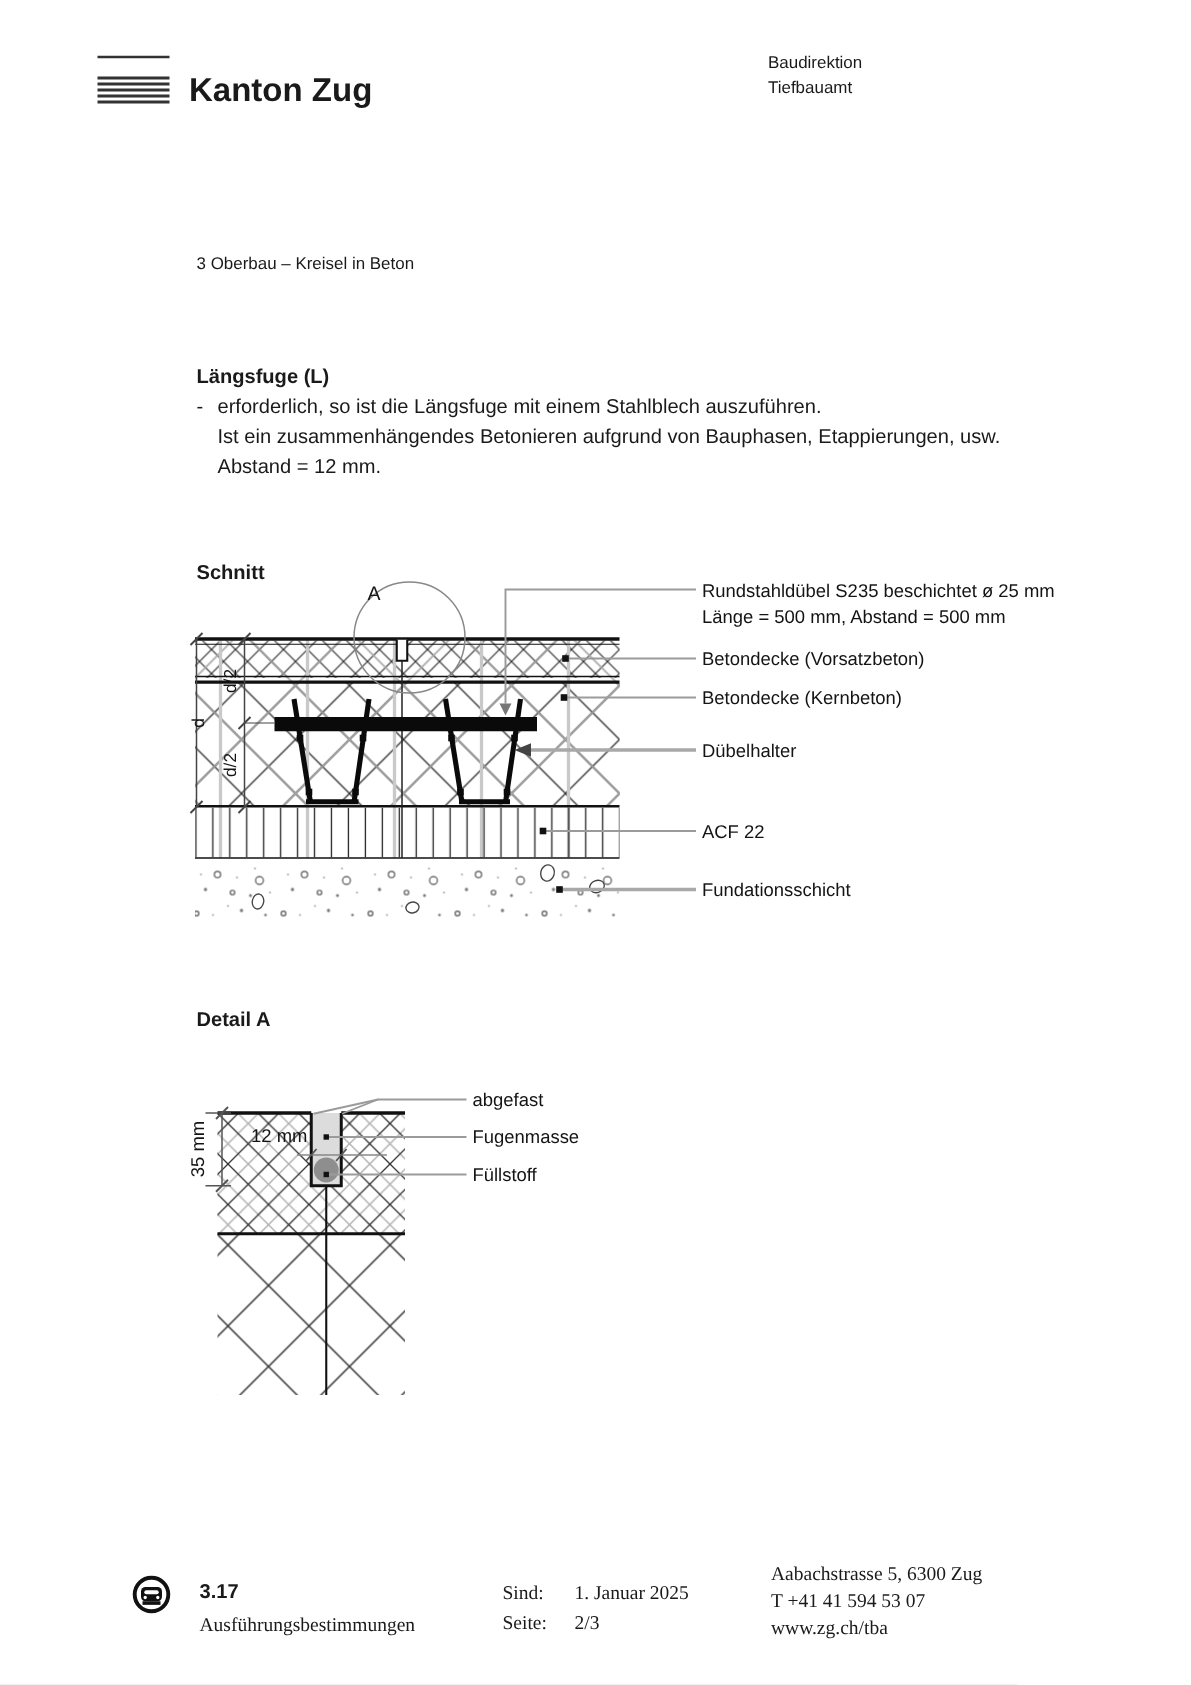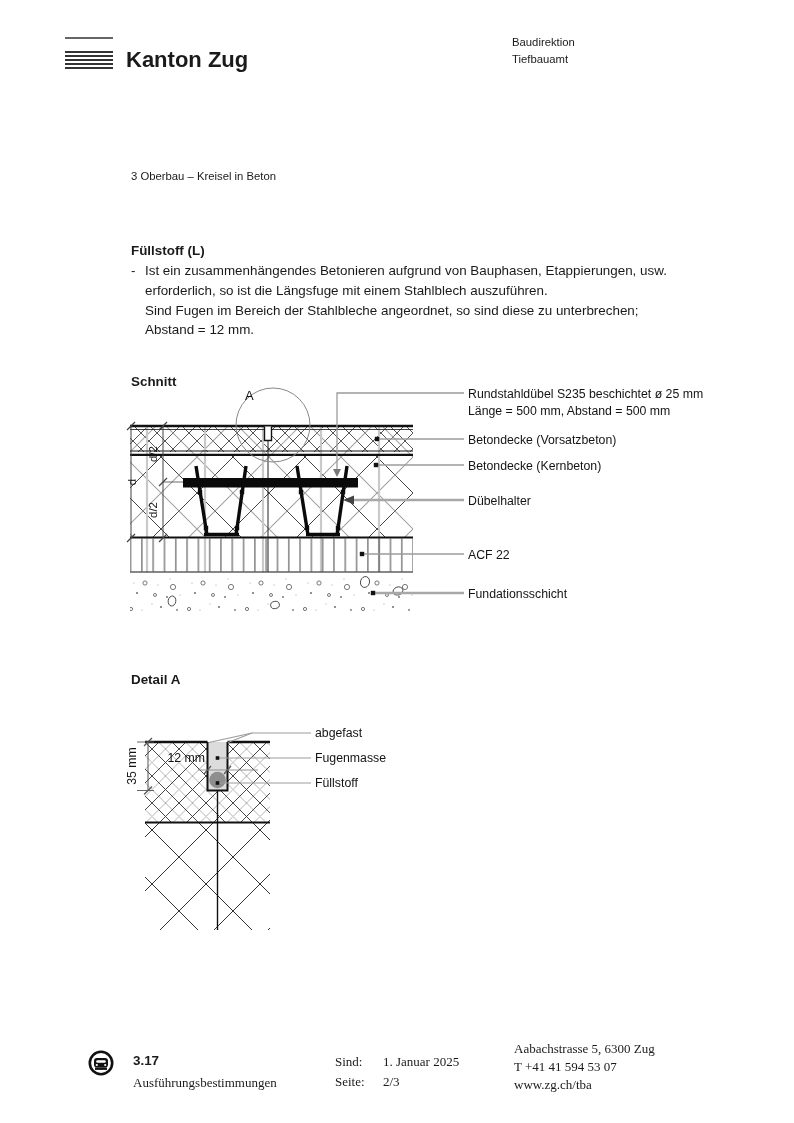--- a/index.html
+++ b/index.html
@@ -31,26 +31,25 @@
     <line x1="1" y1="32" x2="49" y2="32" stroke="#333" stroke-width="2"></line>
   </svg>
   <div class="t" style="left:126px;top:47px;font-size:22px;font-weight:bold;">Kanton Zug</div>
   <div class="t small" style="left:512px;top:34px;">
     <div>Baudirektion</div>
     <div>Tiefbauamt</div>
   </div>
 
   <div class="t small" style="left:131px;top:168px;">3 Oberbau – Kreisel in Beton</div>
 
-  <div class="t body-txt bold" style="left:131px;top:241px;">Füllstoff (L)</div>
+  <div class="t body-txt bold" style="left:131px;top:241px;">Längsfuge (L)</div>
   <div class="t body-txt" style="left:131px;top:261px;">-</div>
   <div class="t body-txt" style="left:145px;top:261px;">
+    <div>erforderlich, so ist die Längsfuge mit einem Stahlblech auszuführen.</div>
     <div>Ist ein zusammenhängendes Betonieren aufgrund von Bauphasen, Etappierungen, usw.</div>
-    <div>erforderlich, so ist die Längsfuge mit einem Stahlblech auszuführen.</div>
-    <div>Sind Fugen im Bereich der Stahlbleche angeordnet, so sind diese zu unterbrechen;</div>
     <div>Abstand = 12 mm.</div>
   </div>
 
   <div class="t body-txt bold" style="left:131px;top:372px;">Schnitt</div>
 
   <svg class="t" style="left:125px;top:385px;" width="600" height="235" viewBox="0 0 600 235">
     <defs>
       <pattern id="fineX" width="16" height="16" patternUnits="userSpaceOnUse">
         <path d="M0,0 L16,16 M0,16 L16,0" stroke="#2a2a2a" stroke-width="0.8" fill="none"></path>
       </pattern>

